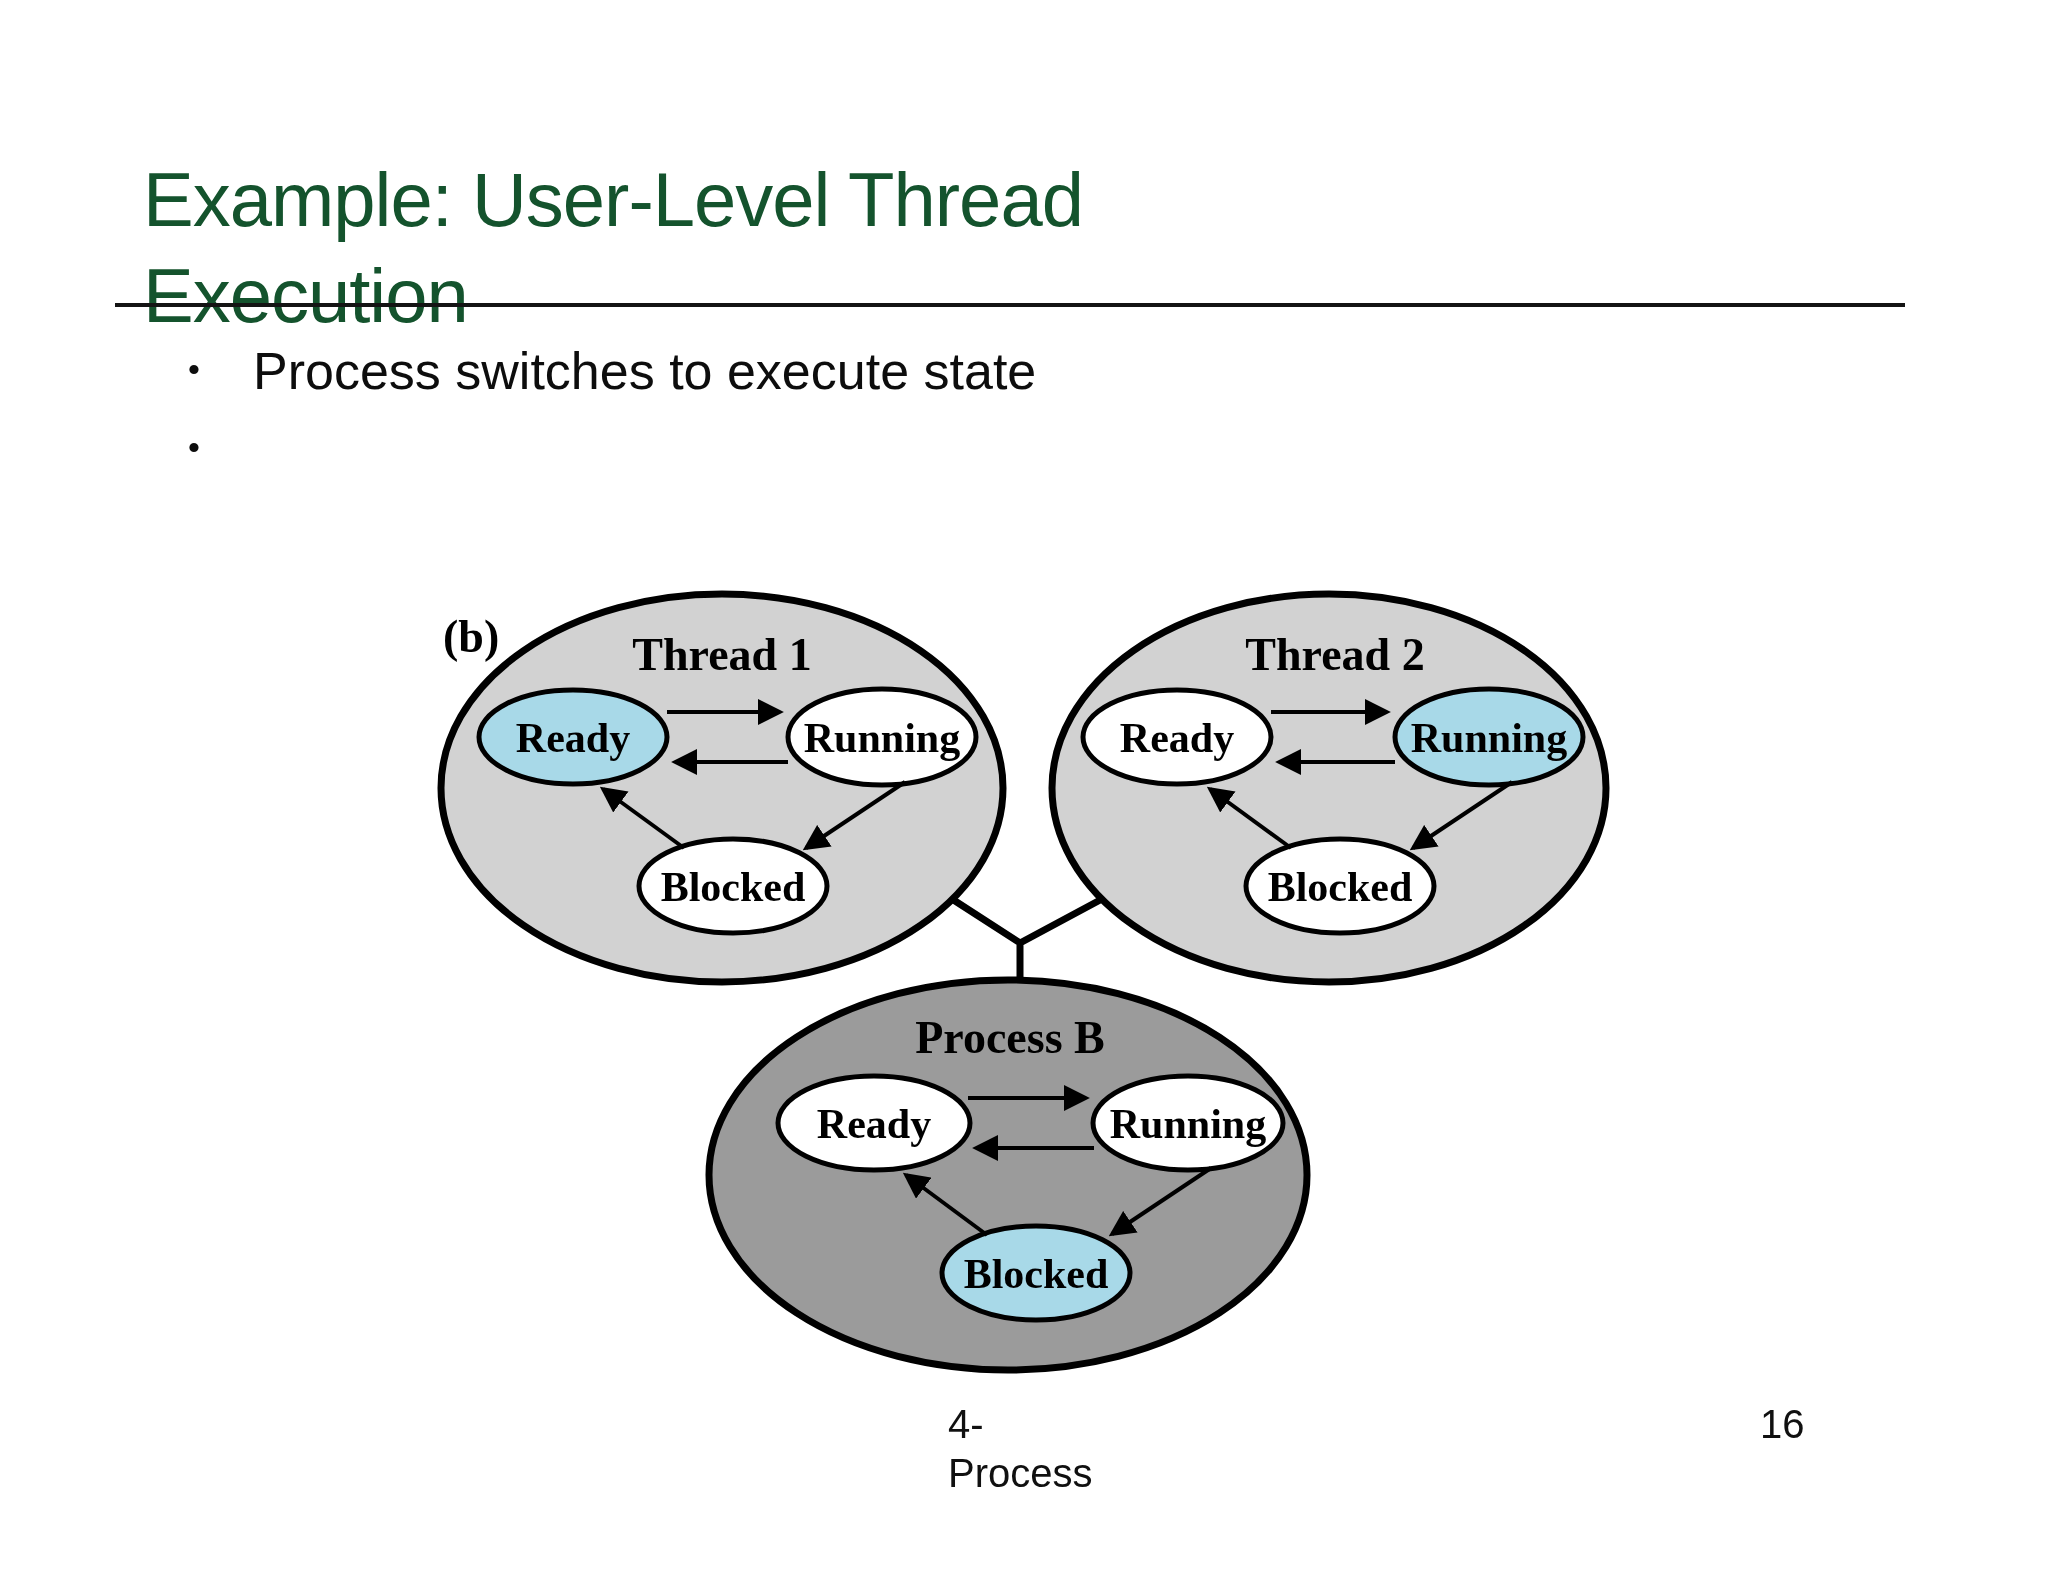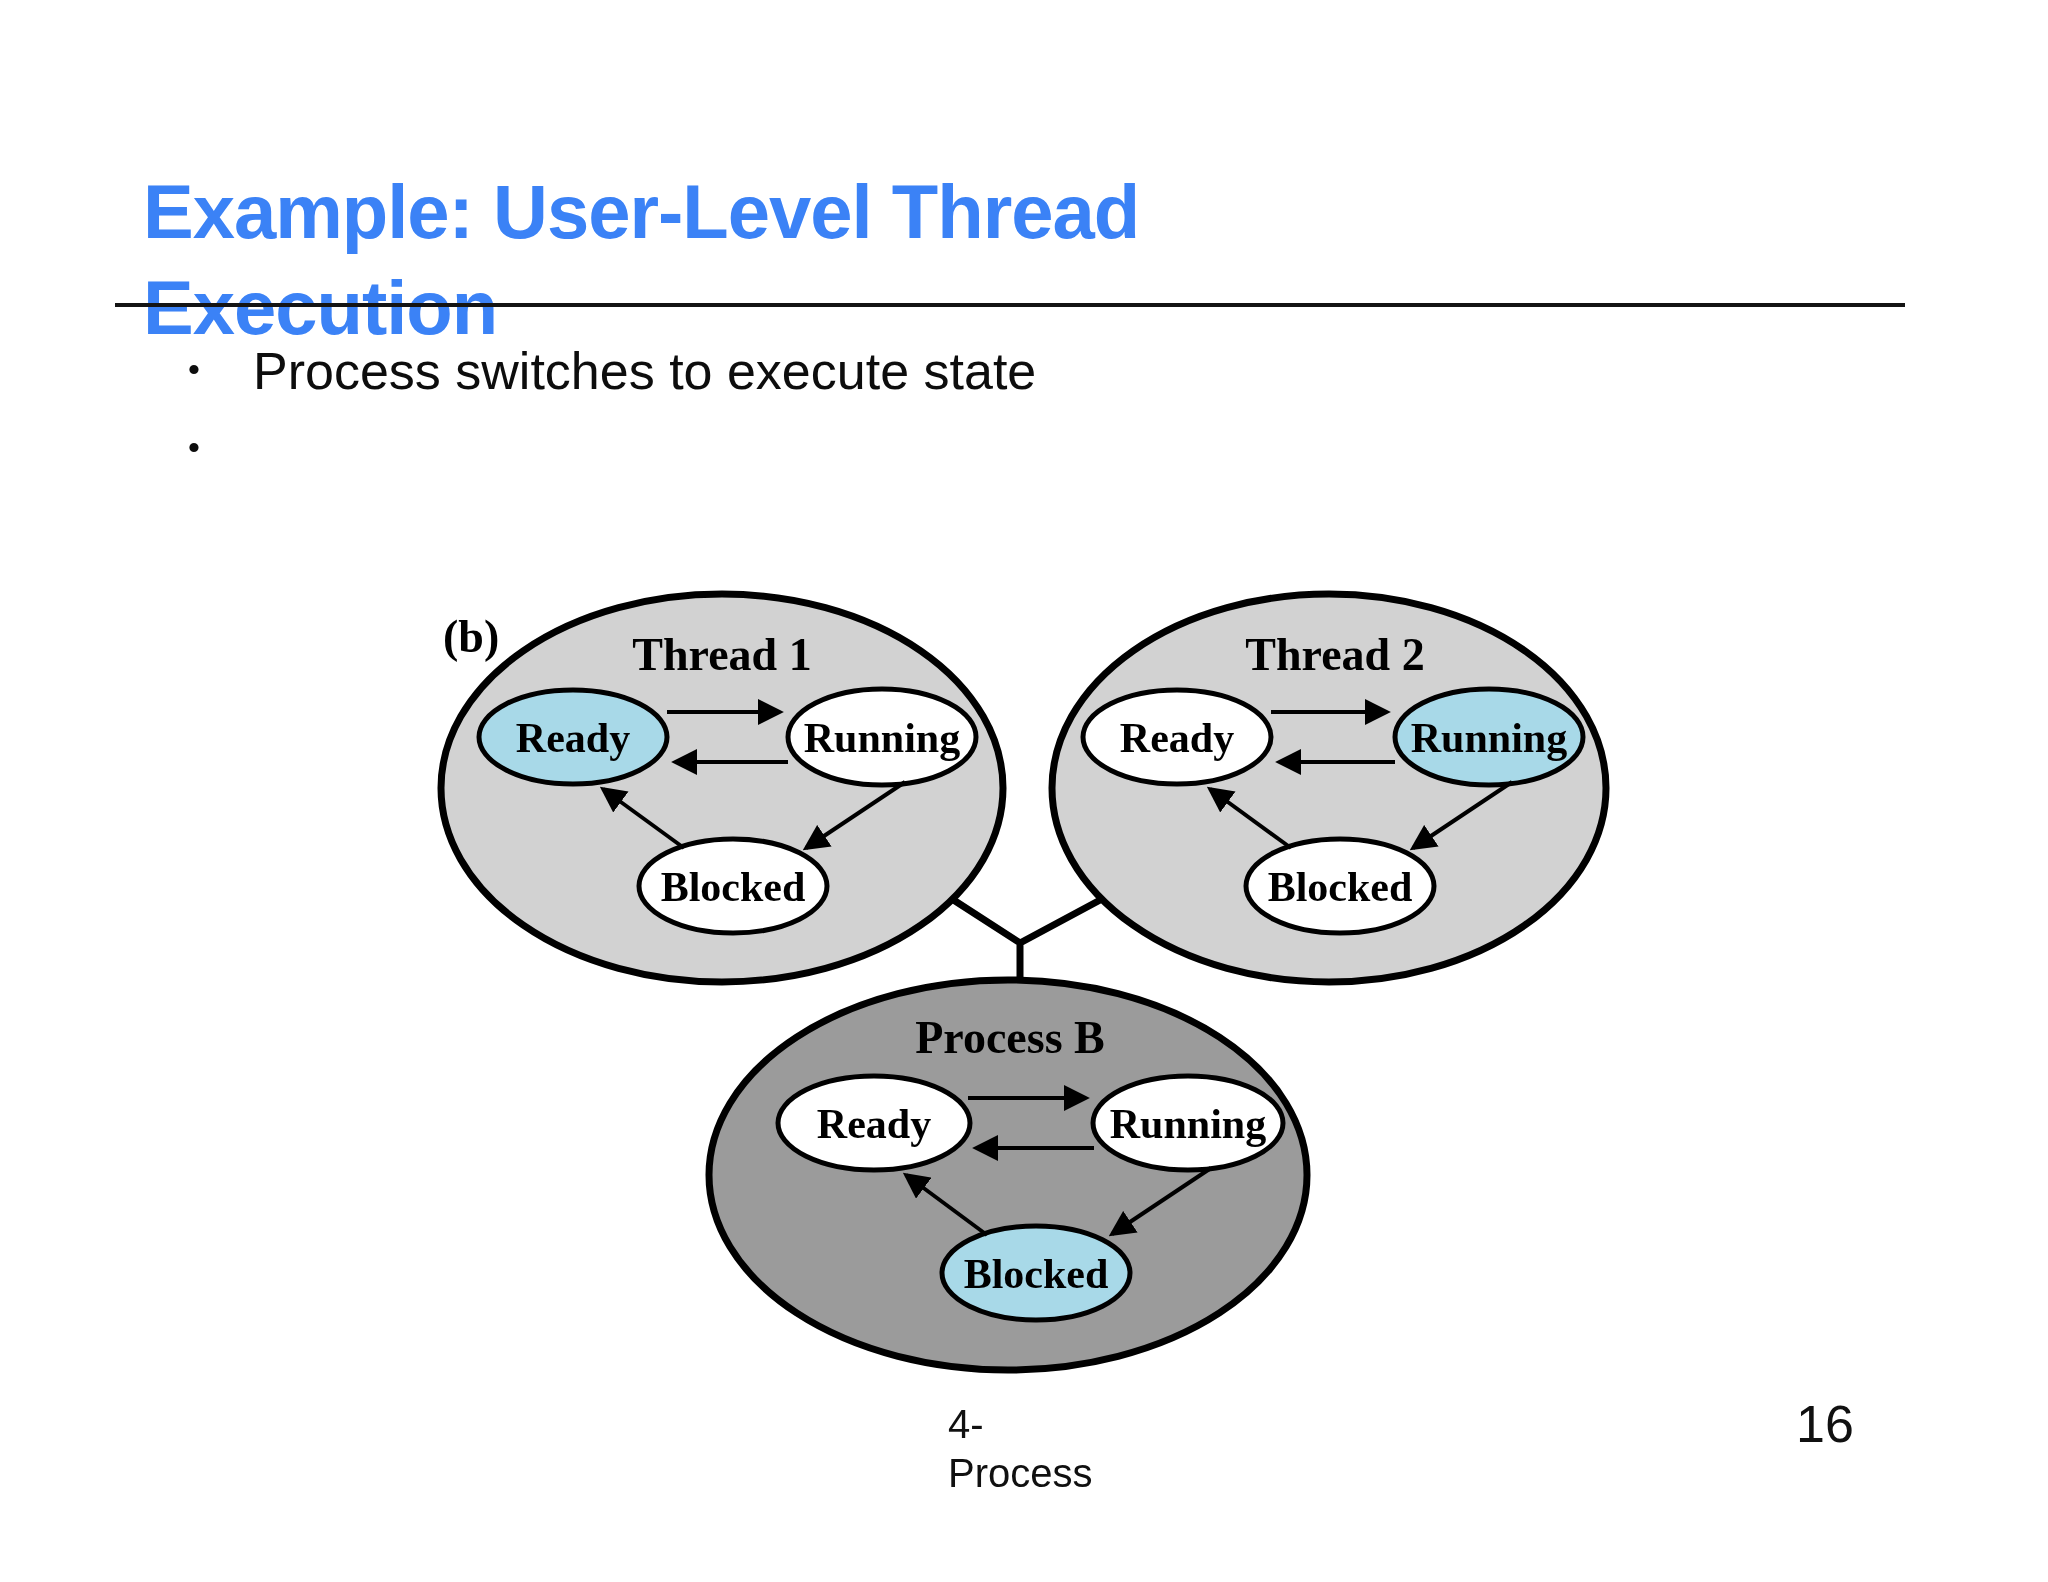--- a/index.html
+++ b/index.html
@@ -4,23 +4,23 @@
 <style>
   html,body{margin:0;padding:0;background:#ffffff;}
   body{
     position:relative;
     width:2048px;height:1582px;
     font-family:"Liberation Sans",sans-serif;
     color:#101010;
     overflow:hidden;
   }
   .page-title{
-    position:absolute;left:143px;top:164px;
-    font-size:76px;line-height:96px;font-weight:700;
-    color:#3b82f6;letter-spacing:-1px;white-space:nowrap;
+    position:absolute;left:143px;top:152px;
+    font-size:76px;line-height:96px;font-weight:400;
+    color:#14532d;letter-spacing:-1px;white-space:nowrap;
   }
   .title-rule{
     position:absolute;left:115px;top:303px;width:1790px;height:4px;
     background:#141414;
   }
   .bullets{
     position:absolute;left:188px;top:338px;width:1620px;
   }
   .bullet-item{
     position:relative;padding-left:65px;margin-bottom:12px;
@@ -29,21 +29,21 @@
   .bullet-glyph{
     position:absolute;left:0;top:-2px;font-size:34px;color:#0d0d0d;
   }
   .figure{position:absolute;left:0;top:0;width:2048px;height:1582px;}
   .footer-left{
     position:absolute;left:948px;top:1400px;
     font-size:40px;line-height:49px;color:#101010;
   }
   .page-number{
     position:absolute;left:1760px;top:1400px;width:130px;
-    font-size:52px;line-height:49px;text-align:center;color:#101010;
+    font-size:40px;line-height:49px;text-align:left;color:#101010;
   }
   svg text{font-family:"Liberation Serif",serif;font-weight:bold;fill:#000;}
   .group-label{font-size:46px;}
   .state-label{font-size:42px;}
   .fig-caption{font-size:46px;}
 </style>
 </head>
 <body>
 
 <div class="page-title">

